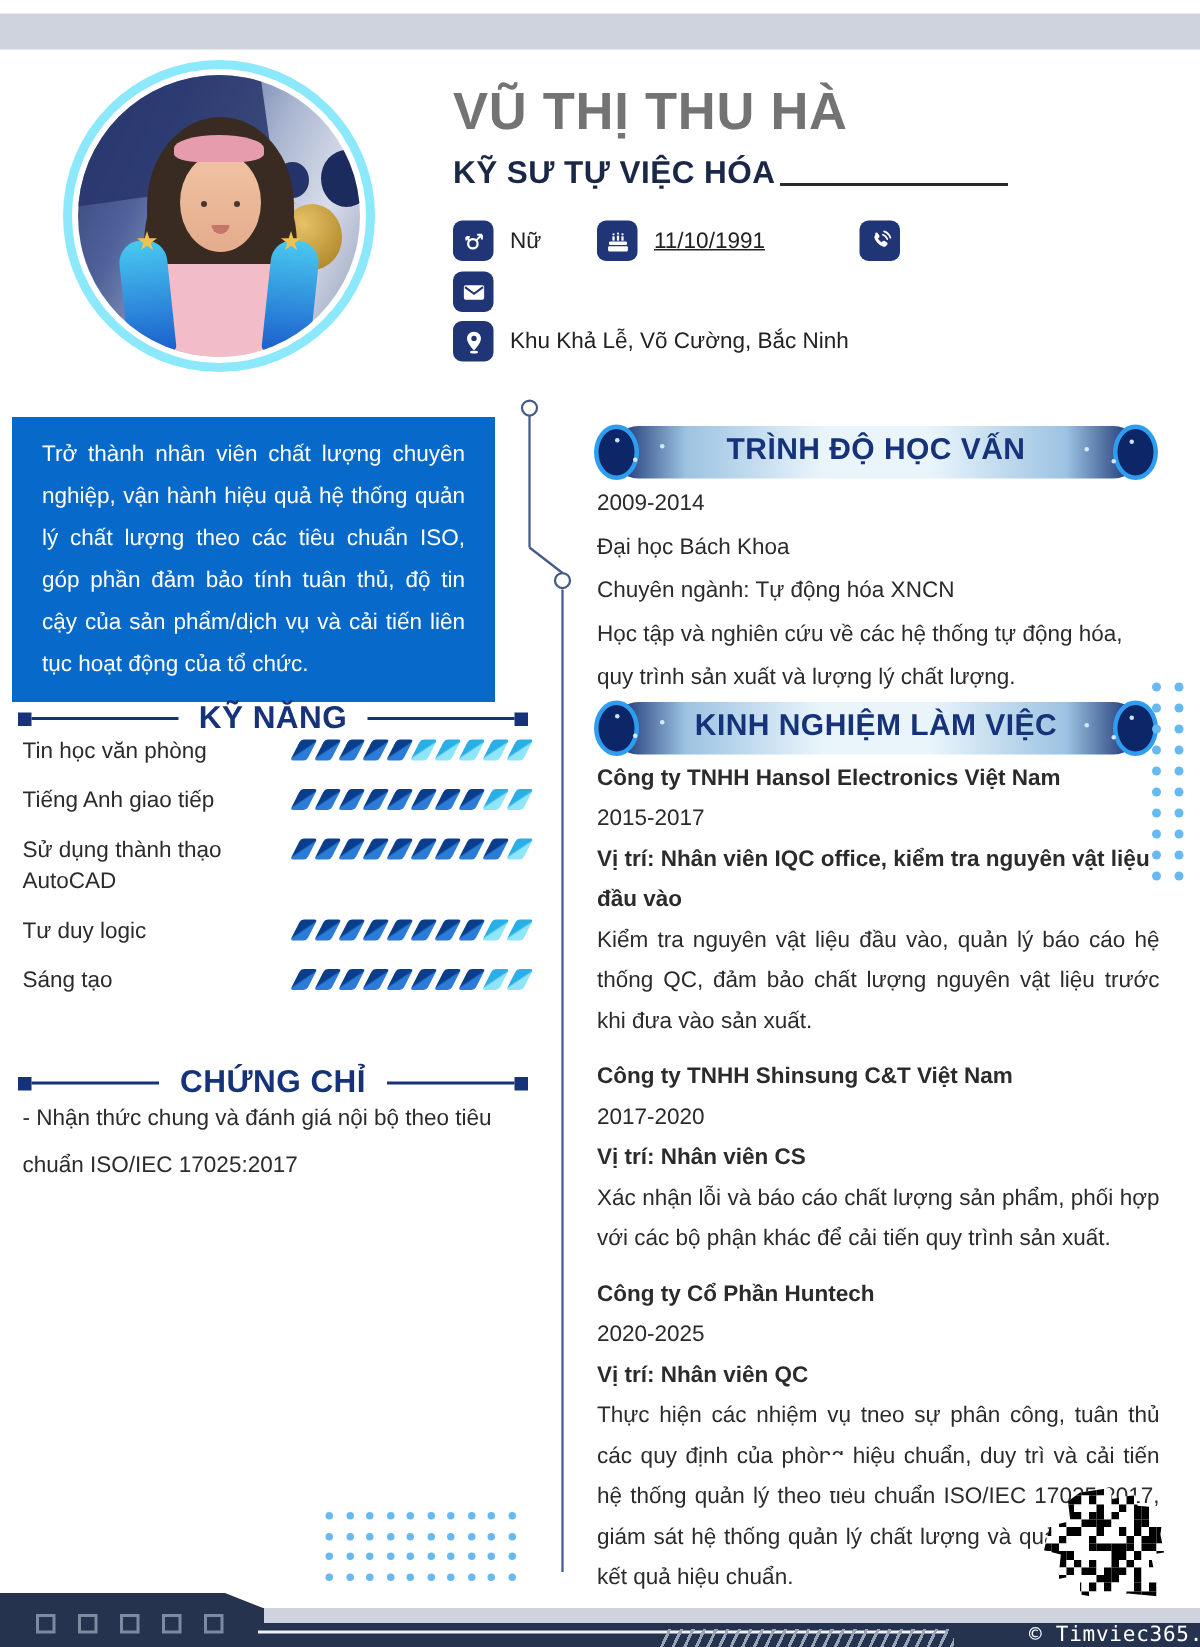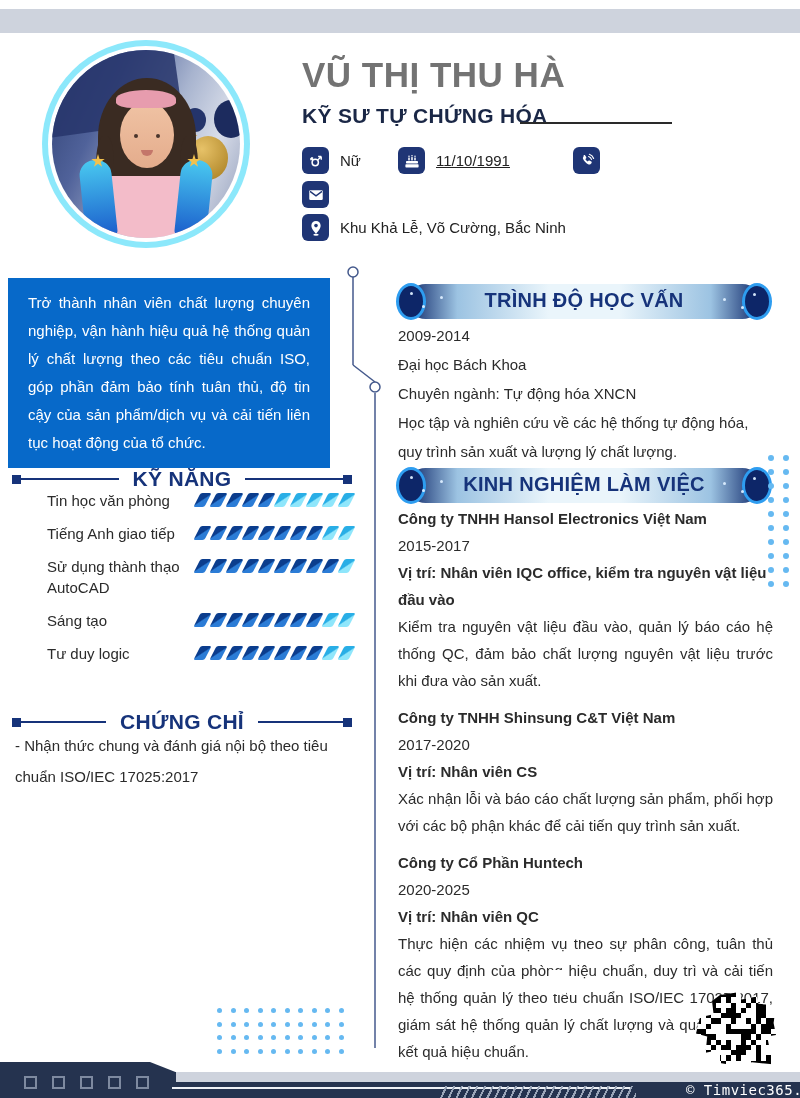--- a/index.html
+++ b/index.html
@@ -57,21 +57,21 @@
   
   .objective{position:absolute;left:8px;top:278px;width:322px;box-sizing:border-box;padding:11px 20px;
              background:var(--objective-box,#0769c9);color:#fff;font-size:15px;line-height:28px;text-align:justify;}
   .lhead{position:absolute;left:12px;width:340px;display:flex;align-items:center;}
   .lhead .sq{width:9px;height:9px;background:var(--primary-navy,#16337a);flex:0 0 9px;}
   .lhead .ln{flex:1;height:2px;background:var(--primary-navy,#16337a);}
   .lhead .tt{margin:12px 14px;font-size:21px;font-weight:bold;color:var(--primary-navy,#16337a);letter-spacing:.3px;}
   .lhead.h-skills{top:455px;} .lhead.h-certs{top:698px;}
   .skill-rows{position:absolute;left:15px;top:490px;width:337px;}
   .skill-row{display:flex;align-items:flex-start;margin-bottom:12px;}
-  .skill-label{width:160px;font-size:15px;line-height:21px;color:#2b2b2b;margin-left:32px;}
+  .skill-label{width:160px;font-size:15px;line-height:21px;color:#2b2b2b;}
   .slashes{margin-left:auto;display:flex;gap:5px;padding-top:3px;}
   .sl{width:11px;height:14px;border-radius:2px;transform:skewX(-27deg);}
   .sl.f{background:linear-gradient(135deg,var(--skill-filled-dark,#0b3d8d) 45%,var(--skill-filled-light,#2b7cd6) 55%);}
   .sl.e{background:linear-gradient(135deg,var(--skill-empty-dark,#29aee6) 45%,var(--skill-empty-light,#8fe6fb) 55%);}
   .certs{position:absolute;left:15px;top:730px;width:340px;font-size:15px;line-height:31px;color:#2b2b2b;}
 
   
   .banner{position:absolute;left:398px;width:372px;height:37px;}
   .banner .bar{position:absolute;left:10px;right:10px;top:1px;bottom:1px;border-radius:18px;
     background:linear-gradient(90deg,var(--banner-cap,#0d2668) 0%,#9cc3e2 14%,#eaf5fb 40%,#eaf5fb 60%,#9cc3e2 86%,var(--banner-cap,#0d2668) 100%);}
@@ -144,21 +144,21 @@
       <div class="ph-band"></div>
       <div class="ph-shirt"></div>
       <div class="ph-award a1"></div>
         <div class="ph-award a2"></div>
       <div class="ph-astar a1"></div>
         <div class="ph-astar a2"></div>
     </div>
   </div>
 
   <h1 class="name">VŨ THỊ THU HÀ</h1>
-  <h2 class="jobtitle">KỸ SƯ TỰ CHỨNG HÓA</h2>
+  <h2 class="jobtitle">KỸ SƯ TỰ VIỆC HÓA</h2>
   <div class="title-rule"></div>
 
   <div class="c-item" style="left:302px;top:147px;">
     <span class="c-icon">
       <svg viewBox="0 0 24 24">
           <circle cx="11" cy="14" r="4.2" fill="none" stroke="#fff" stroke-width="2"></circle>
           <path d="M14 11 L19 6 M19 6 h-4.2 M19 6 v4.2 M8.2 11 L5.2 8 M5.2 8 v3 M5.2 8 h3" stroke="#fff" stroke-width="1.8" fill="none"></path>
         </svg>
     </span>
     <span>Nữ</span>
@@ -272,36 +272,36 @@
           <span class="sl f"></span>
           <span class="sl f"></span>
           <span class="sl f"></span>
           <span class="sl f"></span>
           <span class="sl f"></span>
           <span class="sl f"></span>
           <span class="sl e"></span>
         </div>
       </div>
       <div class="skill-row">
+        <div class="skill-label">Tư duy logic</div>
+        <div class="slashes">
+          <span class="sl f"></span>
+          <span class="sl f"></span>
+          <span class="sl f"></span>
+          <span class="sl f"></span>
+          <span class="sl f"></span>
+          <span class="sl f"></span>
+          <span class="sl f"></span>
+          <span class="sl f"></span>
+          <span class="sl e"></span>
+          <span class="sl e"></span>
+        </div>
+      </div>
+      <div class="skill-row">
         <div class="skill-label">Sáng tạo</div>
-        <div class="slashes">
-          <span class="sl f"></span>
-          <span class="sl f"></span>
-          <span class="sl f"></span>
-          <span class="sl f"></span>
-          <span class="sl f"></span>
-          <span class="sl f"></span>
-          <span class="sl f"></span>
-          <span class="sl f"></span>
-          <span class="sl e"></span>
-          <span class="sl e"></span>
-        </div>
-      </div>
-      <div class="skill-row">
-        <div class="skill-label">Tư duy logic</div>
         <div class="slashes">
           <span class="sl f"></span>
           <span class="sl f"></span>
           <span class="sl f"></span>
           <span class="sl f"></span>
           <span class="sl f"></span>
           <span class="sl f"></span>
           <span class="sl f"></span>
           <span class="sl f"></span>
           <span class="sl e"></span>

